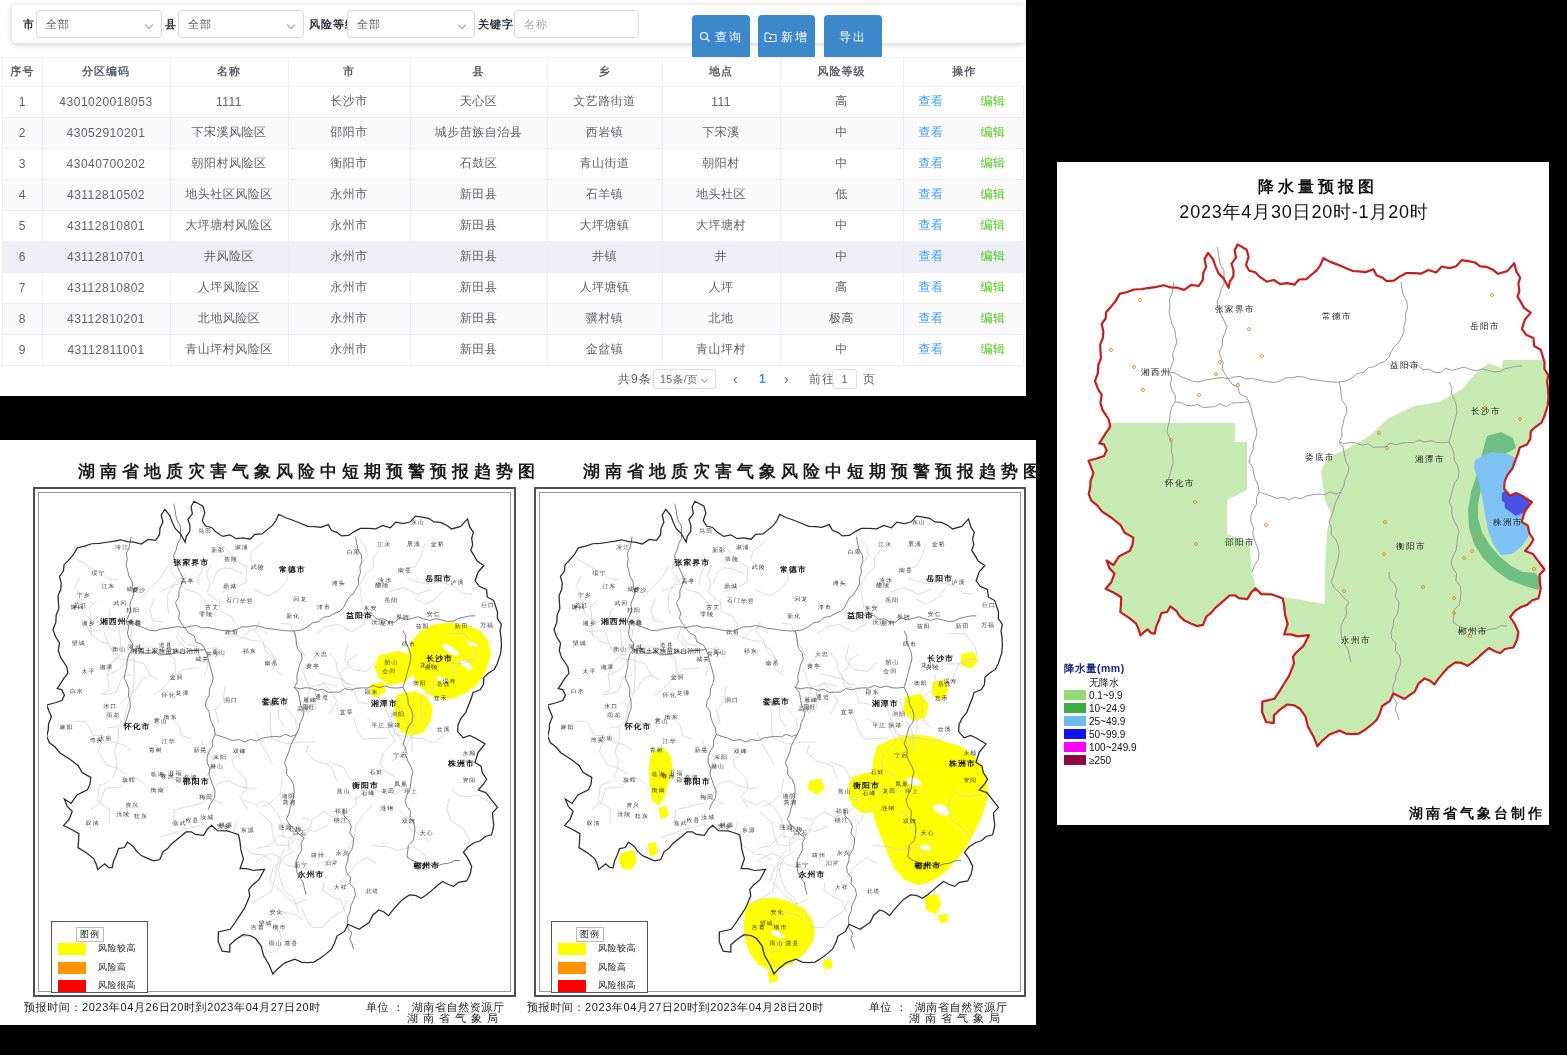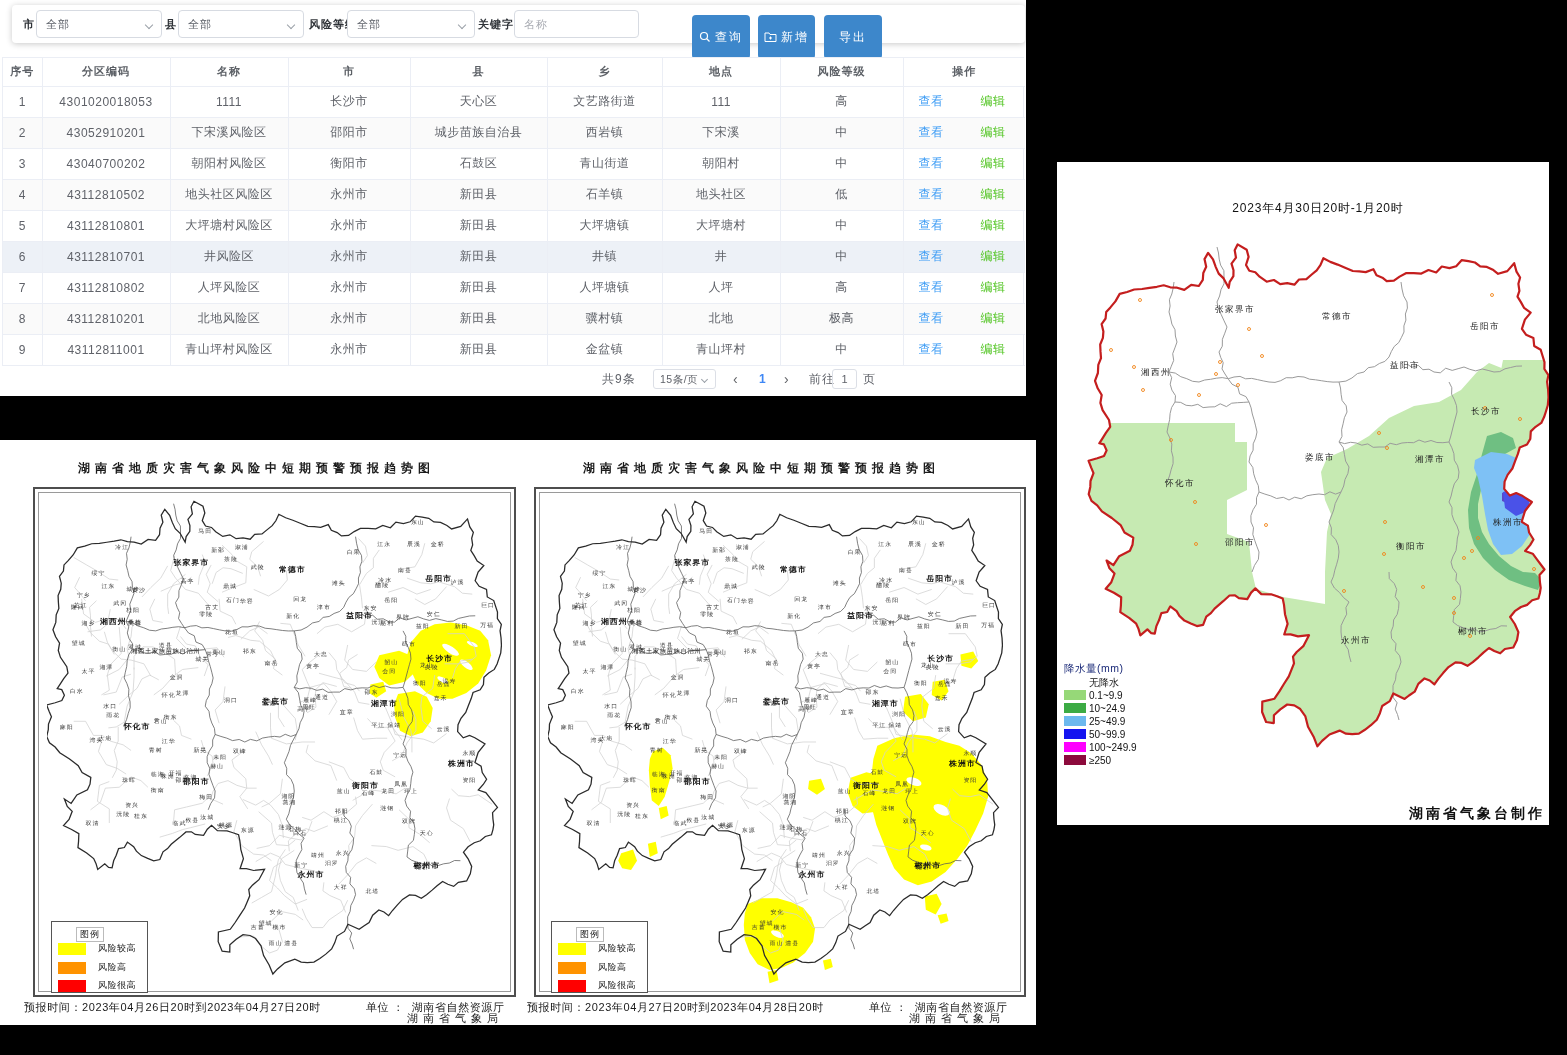--- a/index.html
+++ b/index.html
@@ -22,33 +22,33 @@
 .lk-v{color:#3e9df5;margin:0 15px}.lk-e{color:#4fc41f;margin:0 22px}.lk-d{color:#f54545;margin:0 5px}
 .pgr{position:absolute;left:0;top:368px;width:1022px;height:22px;font-size:12px;color:#5f6269}
 .pgr>*{position:absolute;top:0}
 .pg-total{left:618px;line-height:22px;letter-spacing:1px}
 .pg-sel{left:653px;top:1px;width:63px;height:20px;border:1px solid #dcdfe6;border-radius:3px;font-size:10.5px;line-height:18px;padding-left:6px;letter-spacing:.5px;position:absolute}
 .pg-sel .chev{top:7px;width:5px;height:5px}
 .pg-ar{line-height:22px;color:#606266;font-size:14px}
 .pg-cur{left:758px;line-height:22px;color:#3e87f5;font-weight:bold}
 .pg-go{line-height:22px;letter-spacing:1px}
 .pg-inp{left:832px;top:1px;width:25px;height:20px;border:1px solid #dcdfe6;border-radius:3px;text-align:center;line-height:18px;font-size:11px;position:absolute}
-.mtitle{position:absolute;font-size:12px;font-weight:bold;color:#1c1c1c;letter-spacing:5px;white-space:nowrap}
+.mtitle{position:absolute;font-size:17px;font-weight:bold;color:#1c1c1c;letter-spacing:5px;white-space:nowrap}
 .frame{position:absolute;top:47px;height:510px;border:2px solid #4e4e4e;background:#fff}
 .finner{position:absolute;inset:3px;border:1px solid #9a9a9a}
 .lgd{position:absolute;width:97px;height:72px;border:1px solid #555;background:#fff;font-size:9px;color:#222}
 .lgd .ttl{position:absolute;left:24px;top:5px;letter-spacing:1px;border:1px solid #bbb;padding:0 3px}
 .lgd .row{position:absolute;left:6px;height:13px}
 .lgd .sw{display:inline-block;width:28px;height:12px;vertical-align:middle}
 .lgd .lb{display:inline-block;margin-left:12px;vertical-align:middle;letter-spacing:.5px;white-space:nowrap}
 .foot{position:absolute;font-size:11px;font-weight:normal;color:#1a1a1a;letter-spacing:.6px;white-space:nowrap}
 .rtitle{position:absolute;left:15px;width:492px;text-align:center;font-weight:bold;font-size:16px;color:#111;letter-spacing:4px}
-.rsub{position:absolute;left:15px;width:492px;text-align:center;font-size:12px;color:#111;letter-spacing:.8px}
+.rsub{position:absolute;left:1px;width:492px;text-align:center;font-size:18px;color:#111;letter-spacing:.8px}
 .rlgd{position:absolute;left:7px;top:500px;font-size:10px;color:#111}
-.rlgd .t{font-weight:normal;color:#1b2a78;font-size:10.5px;letter-spacing:.5px}
+.rlgd .t{font-weight:bold;color:#1b2a78;font-size:10.5px;letter-spacing:.5px}
 .rlgd .r{height:13px;line-height:13px;white-space:nowrap}
 .rlgd .s{display:inline-block;width:22px;height:10px;vertical-align:-1px;margin-right:3px}
 .rcredit{position:absolute;right:4px;top:643px;font-size:14px;font-weight:bold;color:#111;letter-spacing:3px}
 </style></head><body>
 <div class="panel" id="pA">
 <div class="fcard">
  <span class="flab" style="left:11px">市</span>
  <div class="fsel" style="left:24px;width:126px"><span>全部</span><i class="chev"></i></div>
  <span class="flab" style="left:153px">县</span>
  <div class="fsel" style="left:166px;width:126px"><span>全部</span><i class="chev"></i></div>
@@ -190,21 +190,21 @@
             <td>新田县</td>
             <td>金盆镇</td>
             <td>青山坪村</td>
             <td>中</td>
             <td><span class="lk-v">查看</span><span class="lk-e">编辑</span><span class="lk-d">删除</span></td>
           </tr>
         </tbody>
       </table>
     </div>
 <div class="pgr">
- <span class="pg-total" style="left:602px">共9条</span>
+ <span class="pg-total" style="left:618px">共9条</span>
  <div class="pg-sel">15条/页<i class="chev" style="right:8px"></i></div>
  <span class="pg-ar" style="left:733px">‹</span>
  <span class="pg-cur" style="left:759px">1</span>
  <span class="pg-ar" style="left:784px">›</span>
  <span class="pg-go" style="left:809px">前往</span>
  <div class="pg-inp">1</div>
  <span class="pg-go" style="left:863px">页</span>
 </div>
   </div>
 <div class="panel" id="pB">
@@ -844,20 +844,21 @@
       <div class="row" style="top:57px"><span class="sw" style="background:#ff0000"></span><span class="lb">风险很高</span></div>
     </div>
     <div class="foot" style="left:24px;top:560px">预报时间：2023年04月26日20时到2023年04月27日20时</div>
     <div class="foot" style="left:366px;top:560px">单位 ：&nbsp;&nbsp;湖南省自然资源厅</div>
     <div class="foot" style="left:407px;top:571px;letter-spacing:5px">湖南省气象局</div>
     <div class="foot" style="left:527px;top:560px">预报时间：2023年04月27日20时到2023年04月28日20时</div>
     <div class="foot" style="left:869px;top:560px">单位 ：&nbsp;&nbsp;湖南省自然资源厅</div>
     <div class="foot" style="left:909px;top:571px;letter-spacing:5px">湖南省气象局</div>
   </div>
 <div class="panel" id="pC">
+    <div class="rtitle" style="top:15px">降水量预报图</div>
     <div class="rsub" style="top:38px">2023年4月30日20时-1月20时</div>
     <svg width="492" height="540" style="position:absolute;left:0;top:68px">
       <g transform="translate(32,12)">
         <clipPath id="hn">
           <path d="M53.0 47.0 L60.5 45.9 L67.9 44.8 L74.7 43.3 L81.3 45.3 L88.1 45.7 L95.3 47.9 L102.2 42.9 L109.8 44.0 L113.8 37.9 L114.3 31.0 L117.2 24.7 L115.5 17.1 L119.1 10.9 L124.0 17.4 L126.8 25.1 L129.7 31.6 L134.6 36.4 L139.7 45.8 L140.7 39.9 L144.4 34.2 L144.5 28.2 L142.5 21.6 L147.0 15.7 L145.7 8.3 L148.6 2.4 L157.7 7.7 L159.6 14.9 L157.0 23.0 L160.3 28.7 L166.3 30.2 L170.6 34.7 L177.7 39.7 L184.9 38.0 L191.2 42.1 L198.2 41.2 L205.4 42.7 L210.0 37.5 L217.4 37.1 L222.7 32.5 L227.7 28.3 L231.4 23.1 L234.4 16.2 L241.3 19.9 L248.6 22.6 L256.7 26.0 L263.8 29.0 L270.2 29.4 L276.7 30.1 L284.4 27.2 L287.5 33.3 L293.4 35.7 L297.7 39.2 L304.9 38.7 L310.6 34.6 L316.9 31.2 L324.7 31.2 L332.4 31.6 L339.5 28.0 L347.2 30.5 L352.8 24.5 L360.4 26.1 L367.2 24.2 L372.6 18.2 L379.4 19.2 L386.0 20.5 L391.2 24.3 L397.9 24.9 L404.4 28.1 L409.1 31.8 L418.3 29.1 L425.2 21.2 L427.5 29.6 L431.1 35.5 L429.4 41.8 L430.4 48.8 L428.5 54.6 L431.9 60.1 L435.0 65.8 L441.7 70.6 L435.9 77.6 L432.9 86.8 L437.0 92.7 L444.4 96.0 L445.2 104.0 L451.7 107.8 L453.6 114.0 L455.5 120.1 L455.4 127.0 L459.4 133.2 L458.1 139.8 L459.1 147.6 L459.5 155.4 L458.8 163.3 L457.0 169.2 L455.1 175.1 L452.3 180.9 L446.6 184.8 L441.8 189.4 L441.3 196.9 L438.0 202.5 L430.8 205.4 L428.9 211.9 L426.1 219.2 L423.4 226.5 L418.6 232.9 L415.6 239.6 L415.2 246.9 L420.9 253.6 L427.2 251.0 L432.6 253.4 L442.9 260.0 L436.0 269.0 L432.7 279.8 L438.9 283.6 L440.1 290.5 L444.5 297.5 L441.1 303.1 L436.1 309.0 L443.7 311.7 L448.3 317.8 L455.5 327.5 L450.5 333.0 L450.9 339.8 L451.7 345.9 L450.9 351.0 L449.4 356.5 L443.2 358.3 L438.1 362.9 L432.0 365.0 L425.8 369.2 L421.1 375.0 L425.8 382.0 L429.4 390.1 L428.0 398.0 L424.3 405.5 L415.9 407.0 L411.2 411.3 L405.3 409.0 L400.0 406.0 L394.4 410.6 L389.4 415.3 L383.8 420.2 L378.5 423.8 L372.6 420.9 L366.5 420.4 L359.5 425.1 L354.1 431.1 L349.3 436.9 L345.4 442.4 L340.7 438.5 L335.5 436.4 L329.3 441.9 L325.7 449.7 L320.0 453.5 L315.6 456.9 L304.3 451.5 L300.8 459.1 L293.2 464.0 L290.9 471.2 L287.8 477.7 L281.9 483.2 L275.9 487.8 L269.9 491.6 L263.2 492.2 L257.0 491.7 L250.6 488.6 L240.5 492.5 L233.1 498.9 L228.4 504.3 L224.6 494.7 L219.0 484.7 L216.4 474.4 L210.9 466.7 L205.3 463.4 L198.2 462.5 L191.3 467.4 L184.9 473.3 L184.8 481.1 L177.1 480.0 L173.1 470.0 L173.3 459.6 L185.3 456.8 L190.4 449.4 L194.9 442.0 L199.8 434.3 L202.4 427.9 L205.0 421.3 L204.0 414.6 L207.7 410.0 L214.3 404.2 L220.0 393.2 L209.0 394.4 L201.6 392.4 L195.2 392.5 L198.6 381.8 L196.0 372.2 L195.0 362.9 L193.7 356.5 L188.0 354.3 L182.1 352.3 L172.3 352.1 L166.4 346.4 L162.1 350.6 L158.3 357.1 L149.9 356.1 L146.0 353.3 L140.5 353.5 L134.2 359.2 L125.6 366.6 L121.9 371.1 L117.3 374.6 L114.1 382.8 L107.9 384.1 L101.8 381.5 L95.4 378.6 L90.4 373.9 L87.6 369.1 L81.3 364.3 L78.2 370.0 L72.4 371.2 L70.0 378.3 L67.4 384.1 L65.8 391.6 L62.3 391.2 L58.4 387.4 L51.3 393.3 L49.5 386.9 L47.2 381.7 L40.1 375.8 L31.3 370.1 L31.9 363.5 L32.2 355.3 L24.9 350.8 L16.7 346.8 L22.3 340.2 L25.5 331.6 L20.5 326.3 L17.6 318.5 L24.4 323.2 L30.2 314.2 L40.9 308.8 L43.5 302.8 L44.3 295.6 L35.5 290.5 L31.6 283.1 L22.8 276.0 L12.9 269.4 L8.2 263.3 L2.5 258.9 L-0.3 252.2 L1.3 244.9 L1.5 239.0 L4.5 231.2 L2.2 225.6 L-0.4 218.8 L8.3 216.3 L15.0 214.0 L17.6 208.4 L14.9 202.4 L10.3 201.3 L13.8 195.8 L16.9 190.8 L21.2 184.8 L20.0 178.0 L13.6 168.1 L11.4 160.9 L12.7 153.0 L8.7 146.3 L6.0 138.8 L8.9 131.0 L9.3 122.9 L12.0 116.2 L11.5 109.4 L11.2 102.5 L13.9 95.9 L14.4 89.4 L12.6 82.1 L16.6 76.5 L17.2 70.0 L21.4 65.4 L26.4 59.4 L30.7 51.9 L38.1 50.0 L45.2 47.5 Z"></path>
         </clipPath>
         <path d="M53.0 47.0 L60.5 45.9 L67.9 44.8 L74.7 43.3 L81.3 45.3 L88.1 45.7 L95.3 47.9 L102.2 42.9 L109.8 44.0 L113.8 37.9 L114.3 31.0 L117.2 24.7 L115.5 17.1 L119.1 10.9 L124.0 17.4 L126.8 25.1 L129.7 31.6 L134.6 36.4 L139.7 45.8 L140.7 39.9 L144.4 34.2 L144.5 28.2 L142.5 21.6 L147.0 15.7 L145.7 8.3 L148.6 2.4 L157.7 7.7 L159.6 14.9 L157.0 23.0 L160.3 28.7 L166.3 30.2 L170.6 34.7 L177.7 39.7 L184.9 38.0 L191.2 42.1 L198.2 41.2 L205.4 42.7 L210.0 37.5 L217.4 37.1 L222.7 32.5 L227.7 28.3 L231.4 23.1 L234.4 16.2 L241.3 19.9 L248.6 22.6 L256.7 26.0 L263.8 29.0 L270.2 29.4 L276.7 30.1 L284.4 27.2 L287.5 33.3 L293.4 35.7 L297.7 39.2 L304.9 38.7 L310.6 34.6 L316.9 31.2 L324.7 31.2 L332.4 31.6 L339.5 28.0 L347.2 30.5 L352.8 24.5 L360.4 26.1 L367.2 24.2 L372.6 18.2 L379.4 19.2 L386.0 20.5 L391.2 24.3 L397.9 24.9 L404.4 28.1 L409.1 31.8 L418.3 29.1 L425.2 21.2 L427.5 29.6 L431.1 35.5 L429.4 41.8 L430.4 48.8 L428.5 54.6 L431.9 60.1 L435.0 65.8 L441.7 70.6 L435.9 77.6 L432.9 86.8 L437.0 92.7 L444.4 96.0 L445.2 104.0 L451.7 107.8 L453.6 114.0 L455.5 120.1 L455.4 127.0 L459.4 133.2 L458.1 139.8 L459.1 147.6 L459.5 155.4 L458.8 163.3 L457.0 169.2 L455.1 175.1 L452.3 180.9 L446.6 184.8 L441.8 189.4 L441.3 196.9 L438.0 202.5 L430.8 205.4 L428.9 211.9 L426.1 219.2 L423.4 226.5 L418.6 232.9 L415.6 239.6 L415.2 246.9 L420.9 253.6 L427.2 251.0 L432.6 253.4 L442.9 260.0 L436.0 269.0 L432.7 279.8 L438.9 283.6 L440.1 290.5 L444.5 297.5 L441.1 303.1 L436.1 309.0 L443.7 311.7 L448.3 317.8 L455.5 327.5 L450.5 333.0 L450.9 339.8 L451.7 345.9 L450.9 351.0 L449.4 356.5 L443.2 358.3 L438.1 362.9 L432.0 365.0 L425.8 369.2 L421.1 375.0 L425.8 382.0 L429.4 390.1 L428.0 398.0 L424.3 405.5 L415.9 407.0 L411.2 411.3 L405.3 409.0 L400.0 406.0 L394.4 410.6 L389.4 415.3 L383.8 420.2 L378.5 423.8 L372.6 420.9 L366.5 420.4 L359.5 425.1 L354.1 431.1 L349.3 436.9 L345.4 442.4 L340.7 438.5 L335.5 436.4 L329.3 441.9 L325.7 449.7 L320.0 453.5 L315.6 456.9 L304.3 451.5 L300.8 459.1 L293.2 464.0 L290.9 471.2 L287.8 477.7 L281.9 483.2 L275.9 487.8 L269.9 491.6 L263.2 492.2 L257.0 491.7 L250.6 488.6 L240.5 492.5 L233.1 498.9 L228.4 504.3 L224.6 494.7 L219.0 484.7 L216.4 474.4 L210.9 466.7 L205.3 463.4 L198.2 462.5 L191.3 467.4 L184.9 473.3 L184.8 481.1 L177.1 480.0 L173.1 470.0 L173.3 459.6 L185.3 456.8 L190.4 449.4 L194.9 442.0 L199.8 434.3 L202.4 427.9 L205.0 421.3 L204.0 414.6 L207.7 410.0 L214.3 404.2 L220.0 393.2 L209.0 394.4 L201.6 392.4 L195.2 392.5 L198.6 381.8 L196.0 372.2 L195.0 362.9 L193.7 356.5 L188.0 354.3 L182.1 352.3 L172.3 352.1 L166.4 346.4 L162.1 350.6 L158.3 357.1 L149.9 356.1 L146.0 353.3 L140.5 353.5 L134.2 359.2 L125.6 366.6 L121.9 371.1 L117.3 374.6 L114.1 382.8 L107.9 384.1 L101.8 381.5 L95.4 378.6 L90.4 373.9 L87.6 369.1 L81.3 364.3 L78.2 370.0 L72.4 371.2 L70.0 378.3 L67.4 384.1 L65.8 391.6 L62.3 391.2 L58.4 387.4 L51.3 393.3 L49.5 386.9 L47.2 381.7 L40.1 375.8 L31.3 370.1 L31.9 363.5 L32.2 355.3 L24.9 350.8 L16.7 346.8 L22.3 340.2 L25.5 331.6 L20.5 326.3 L17.6 318.5 L24.4 323.2 L30.2 314.2 L40.9 308.8 L43.5 302.8 L44.3 295.6 L35.5 290.5 L31.6 283.1 L22.8 276.0 L12.9 269.4 L8.2 263.3 L2.5 258.9 L-0.3 252.2 L1.3 244.9 L1.5 239.0 L4.5 231.2 L2.2 225.6 L-0.4 218.8 L8.3 216.3 L15.0 214.0 L17.6 208.4 L14.9 202.4 L10.3 201.3 L13.8 195.8 L16.9 190.8 L21.2 184.8 L20.0 178.0 L13.6 168.1 L11.4 160.9 L12.7 153.0 L8.7 146.3 L6.0 138.8 L8.9 131.0 L9.3 122.9 L12.0 116.2 L11.5 109.4 L11.2 102.5 L13.9 95.9 L14.4 89.4 L12.6 82.1 L16.6 76.5 L17.2 70.0 L21.4 65.4 L26.4 59.4 L30.7 51.9 L38.1 50.0 L45.2 47.5 Z" fill="#c6eab2" stroke="none"></path>
         <g clip-path="url(#hn)">
           <path d="M0.0 0.0 L460.0 0.0 L460.0 118.0 L430.0 133.0 L400.0 121.0 L388.0 130.0 L372.0 148.0 L350.0 160.0 L325.0 164.0 L300.0 176.0 L280.0 194.0 L258.0 207.0 L238.0 216.0 L232.0 230.0 L236.0 258.0 L242.0 272.0 L238.0 290.0 L236.0 330.0 L236.0 362.0 L194.0 355.0 L167.0 347.0 L163.0 330.0 L160.0 300.0 L138.0 292.0 L138.0 258.0 L158.0 248.0 L158.0 200.0 L146.0 200.0 L146.0 181.0 L0.0 181.0 Z" fill="#ffffff"></path>
           <path d="M414.0 118.0 L459.0 118.0 L459.0 146.0 L440.0 150.0 L420.0 140.0 L412.0 128.0 Z" fill="#c6eab2"></path>

